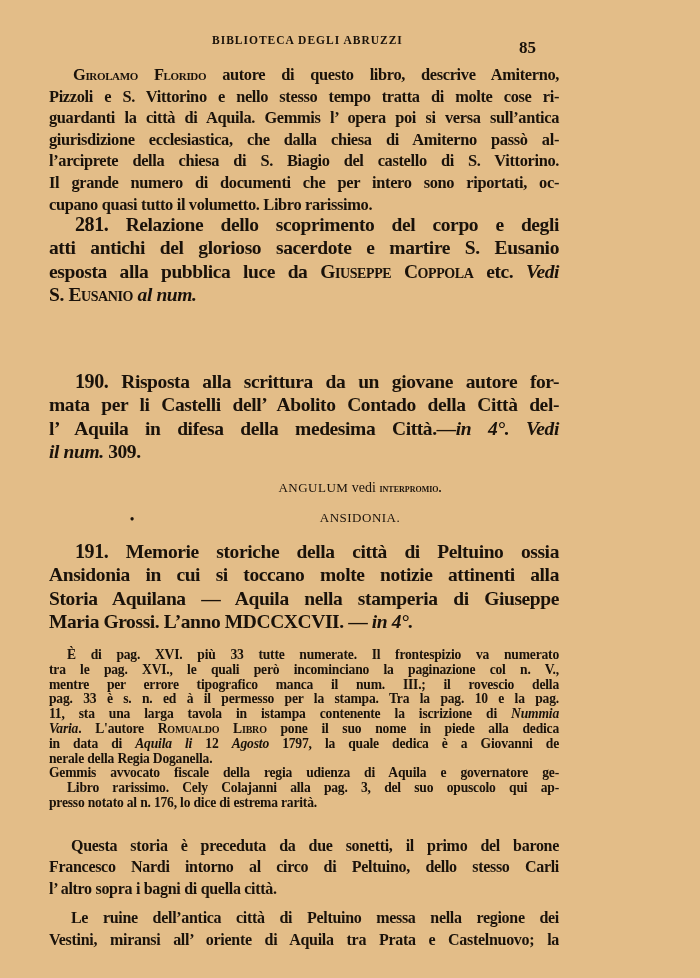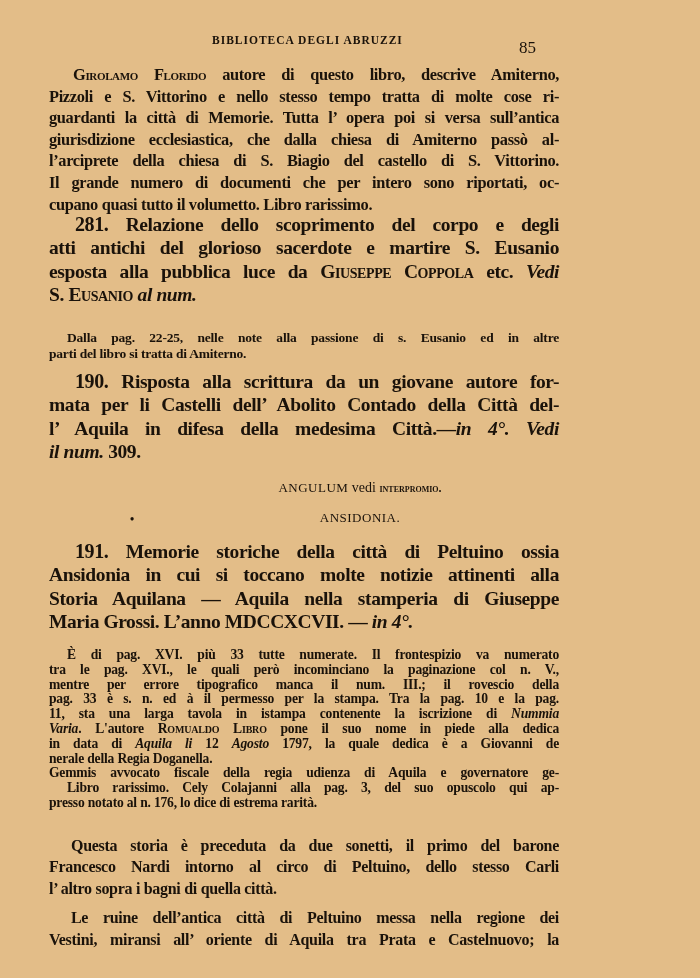--- a/index.html
+++ b/index.html
@@ -5,21 +5,21 @@
   html, body { margin: 0; padding: 0; }
   body {
     width: 700px; height: 978px; overflow: hidden;
     background: #e3bd88;
     font-family: "Liberation Serif", "DejaVu Serif", serif;
     color: #1a120a;
     position: relative;
   }
   .page { position: absolute; left: 0; top: 0; width: 700px; height: 978px; }
   .header { position: absolute; top: 34px; left: 212px; width: 330px; font-size: 11.5px; font-weight: bold; letter-spacing: 1px; font-variant: small-caps; }
-  .pagenum { position: absolute; top: 38px; left: 519px; font-size: 17px; font-weight: normal; }
+  .pagenum { position: absolute; top: 38px; left: 519px; font-size: 17px; font-weight: bold; }
   .block { position: absolute; left: 49px; width: 510px; text-align: justify; }
   .p1 { top: 64px; font-size: 16.4px; line-height: 21.6px; font-weight: bold; letter-spacing: -0.35px; }
   .entry { font-size: 19.5px; line-height: 23.4px; font-weight: bold; letter-spacing: -0.4px; }
   .e189 { top: 213px; }
   .e190 { top: 370px; }
   .e191 { top: 540px; }
   .note { font-size: 13.5px; line-height: 15.6px; font-weight: bold; letter-spacing: -0.2px; }
   .n189 { top: 330px; }
   .n191 { top: 648px; font-size: 13.6px; line-height: 14.8px; }
   .n191b { top: 835px; font-size: 16px; line-height: 21.4px; letter-spacing: -0.3px; }
@@ -38,36 +38,32 @@
 <body>
 
 <div class="page">
 
   <div class="header">BIBLIOTECA DEGLI ABRUZZI</div>
   <div class="pagenum">85</div>
 
   <div class="block p1">
     <span class="line" style="padding-left:24px;"><span class="sc">Girolamo Floridо</span><span> autore di questo libro, descrive Amiterno,</span></span>
     <span class="line">Pizzoli e S. Vittorino e nello stesso tempo tratta di molte cose ri-</span>
-    <span class="line">guardanti la città di Memorie. Tutta l’ opera poi si versa sull’antica</span>
+    <span class="line">guardanti la città di Aquila. Gemmis l’ opera poi si versa sull’antica</span>
     <span class="line">giurisdizione ecclesiastica, che dalla chiesa di Amiterno passò al-</span>
     <span class="line">l’arciprete della chiesa di S. Biagio del castello di S. Vittorino.</span>
     <span class="line">Il grande numero di documenti che per intero sono riportati, oc-</span>
     <span class="line last">cupano quasi tutto il volumetto. Libro rarissimo.</span>
   </div>
 
   <div class="block entry e189">
     <span class="line" style="padding-left:26px;"><span class="num">281.</span><span> Relazione dello scoprimento del corpo e degli</span></span>
     <span class="line">atti antichi del glorioso sacerdote e martire S. Eusanio</span>
     <span class="line"><span>esposta alla pubblica luce da </span><span class="sc">Giuseppe Coppola</span><span> etc. </span><span class="it">Vedi</span></span>
     <span class="line last"><span class="sc">S. Eusanio</span><span class="it"> al num.</span></span>
-  </div>
-  <div class="block note n189">
-    <span class="line" style="padding-left:18px;">Dalla pag. 22-25, nelle note alla passione di s. Eusanio ed in altre</span>
-    <span class="line last">parti del libro si tratta di Amiterno.</span>
   </div>
 
   <div class="block entry e190">
     <span class="line" style="padding-left:26px;"><span class="num">190.</span><span> Risposta alla scrittura da un giovane autore for-</span></span>
     <span class="line">mata per li Castelli dell’ Abolito Contado della Città del-</span>
     <span class="line"><span>l’ Aquila in difesa della medesima Città.</span><span class="it">—in 4°. Vedi</span></span>
     <span class="line last"><span class="it">il num.</span><span> 309.</span></span>
   </div>
 
   <div class="heading h-angulum"><span class="big">ANGULUM</span><span style="font-weight:normal;font-size:14px;"> vedi </span><span class="sc" style="font-size:12px;">interpromio.</span></div>

